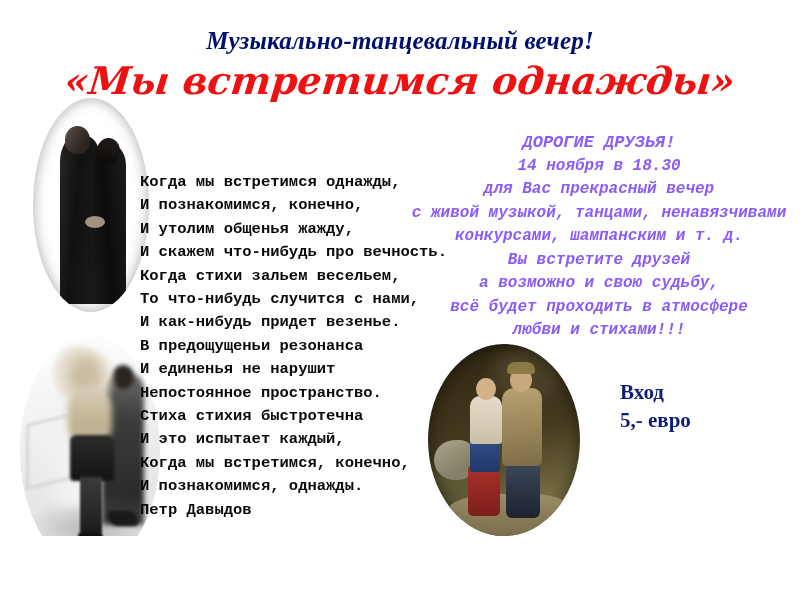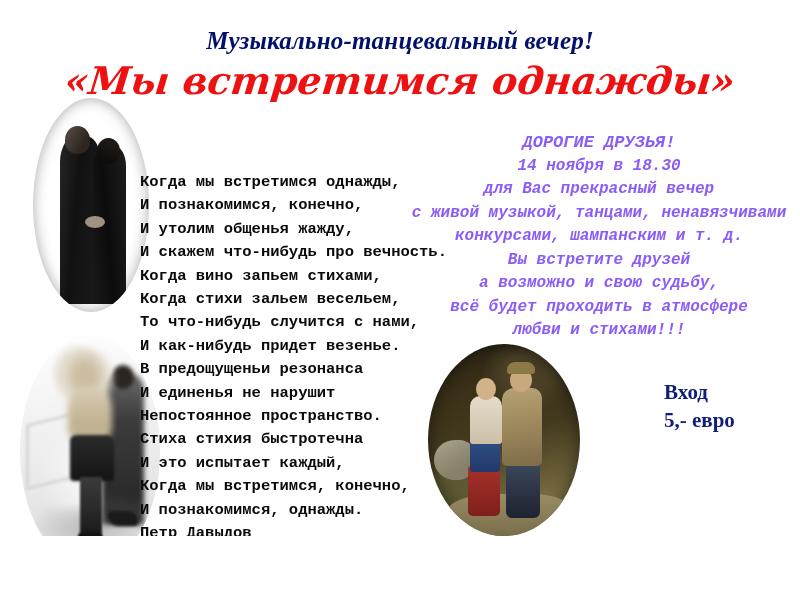--- a/index.html
+++ b/index.html
@@ -379,21 +379,21 @@
     position: absolute;
     left: 620px;
     top: 378px;
     font-family: "Liberation Serif", "DejaVu Serif", serif;
     font-weight: bold;
     font-size: 21px;
     line-height: 28px;
     color: #101e78;
     white-space: nowrap;
   }
-  #entrance .entrance-line { display: block; margin-left: 44px; }
+  #entrance .entrance-line { display: block; }
 </style>
 </head>
 <body>
 
 <div id="poster">
 
   <div id="headline-1">Музыкально-танцевальный вечер!</div>
   <div id="headline-2">«Мы встретимся однажды»</div>
 
   <div class="oval" id="photo-couple-standing">
@@ -428,21 +428,20 @@
     <div class="paint-woman-apron"></div>
     <div class="paint-woman-body"></div>
     <div class="paint-woman-head"></div>
   </div>
 
   <div id="poem">
     <span class="poem-line">Когда мы встретимся однажды,</span>
     <span class="poem-line">И познакомимся, конечно,</span>
     <span class="poem-line">И утолим общенья жажду,</span>
     <span class="poem-line">И скажем что-нибудь про вечность.</span>
-    <span class="poem-line">Когда вино запьем стихами,</span>
     <span class="poem-line">Когда стихи зальем весельем,</span>
     <span class="poem-line">То что-нибудь случится с нами,</span>
     <span class="poem-line">И как-нибудь придет везенье.</span>
     <span class="poem-line">В предощущеньи резонанса</span>
     <span class="poem-line">И единенья не нарушит</span>
     <span class="poem-line">Непостоянное пространство.</span>
     <span class="poem-line">Стиха стихия быстротечна</span>
     <span class="poem-line">И это испытает каждый,</span>
     <span class="poem-line">Когда мы встретимся, конечно,</span>
     <span class="poem-line">И познакомимся, однажды.</span>

